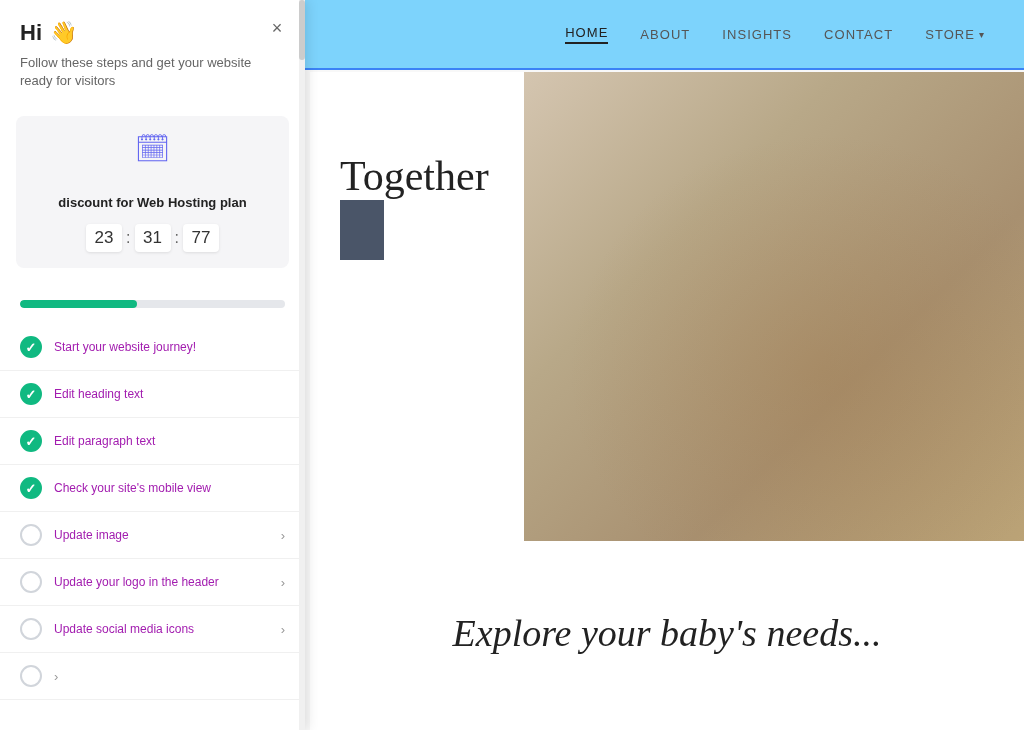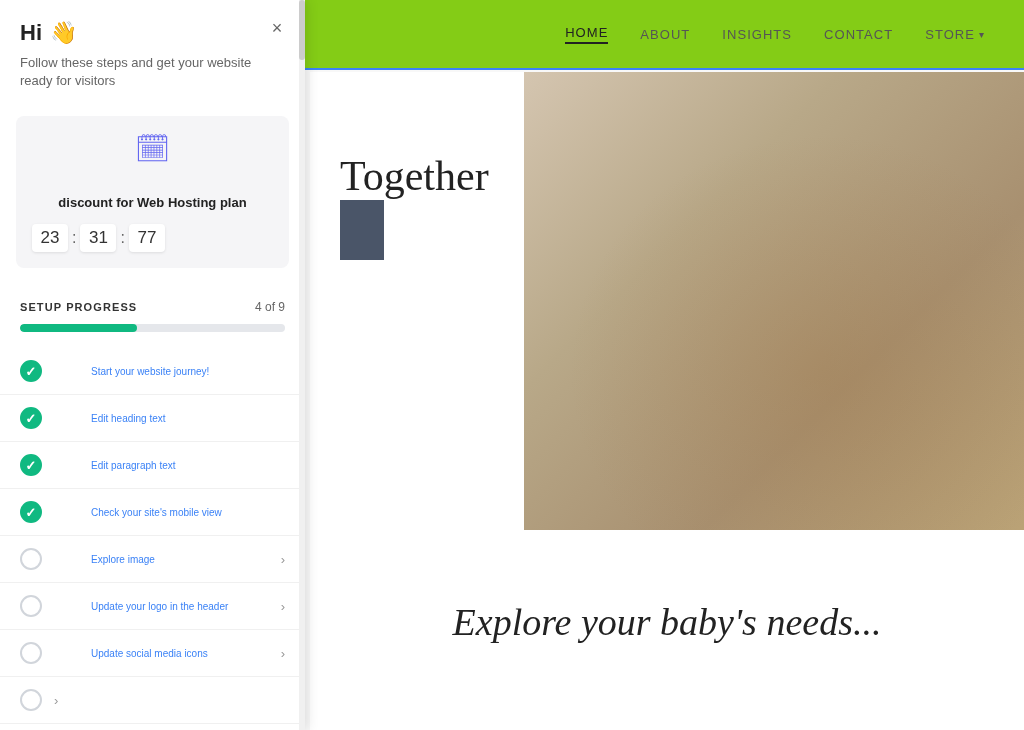--- a/index.html
+++ b/index.html
@@ -10,21 +10,21 @@
       position: absolute;
       top: 0; left: 0; right: 0; bottom: 0;
       background: #f8f8f8;
     }
 
     
     .nav-bar {
       position: absolute;
       top: 0; left: 0; right: 0;
       height: 70px;
-      background: #84cc16;
+      background: #7dd3fc;
       display: flex;
       align-items: center;
       justify-content: flex-end;
       padding: 0 40px;
       border-bottom: 2px solid #3b82f6;
       z-index: 5;
     }
     .nav-links {
       display: flex;
       gap: 32px;
@@ -138,21 +138,21 @@
       font-weight: 600;
       display: flex;
       align-items: center;
       gap: 6px;
       white-space: nowrap;
     }
 
     
     .bottom-section {
       position: absolute;
-      bottom: 16px;
+      bottom: 5px;
       left: 310px; right: 0;
       height: 184px;
       background: #fff;
       display: flex;
       align-items: center;
       justify-content: center;
       margin-top: 28px;
     }
     .bottom-title {
       font-size: 38px;
@@ -244,20 +244,21 @@
       color: #555;
       line-height: 1.5;
       margin-bottom: 12px;
     }
     .promo-text strong {
       font-weight: 700;
       color: #222;
     }
     .countdown {
       display: flex;
+      justify-content: center;
       align-items: center;
       gap: 4px;
       font-size: 18px;
       font-weight: 500;
       color: #333;
     }
     .countdown-num {
       background: #fff;
       border-radius: 4px;
       padding: 4px 8px;
@@ -331,24 +332,23 @@
     .check-circle.completed {
       background: #10b981;
       border-color: #10b981;
     }
     .check-icon {
       color: #fff;
       font-size: 13px;
       font-weight: 700;
     }
     .item-label {
-      font-size: 10px;
-      color: #3b82f6;
+      font-size: 12px;
+      color: #a21caf;
       flex: 1;
-      margin-left: 37px;
     }
     .item-chevron {
       font-size: 13px;
       color: #999;
     }
   </style>
 </head>
 <body>
 
 <div class="website-bg"></div>
@@ -412,24 +412,20 @@
     <div class="countdown">
       <span class="countdown-num">23</span>
       <span class="countdown-sep">:</span>
       <span class="countdown-num">31</span>
       <span class="countdown-sep">:</span>
       <span class="countdown-num">77</span>
     </div>
   </div>
 
   <div class="progress-section">
-    <div class="progress-header">
-      <span class="progress-label">SETUP PROGRESS</span>
-      <span class="progress-count">4 of 9</span>
-    </div>
     <div class="progress-bar-bg">
       <div class="progress-bar-fill" style="width: 44%"></div>
     </div>
   </div>
 
   <div class="checklist">
 
     <div class="checklist-item">
       <div class="check-circle completed">
         <span class="check-icon">✓</span>
@@ -453,21 +449,21 @@
 
     <div class="checklist-item">
       <div class="check-circle completed">
         <span class="check-icon">✓</span>
       </div>
       <span class="item-label">Check your site's mobile view</span>
     </div>
 
     <div class="checklist-item">
       <div class="check-circle"></div>
-      <span class="item-label">Explore image</span>
+      <span class="item-label">Update image</span>
       <span class="item-chevron">›</span>
     </div>
 
     <div class="checklist-item">
       <div class="check-circle"></div>
       <span class="item-label">Update your logo in the header</span>
       <span class="item-chevron">›</span>
     </div>
 
     <div class="checklist-item">

